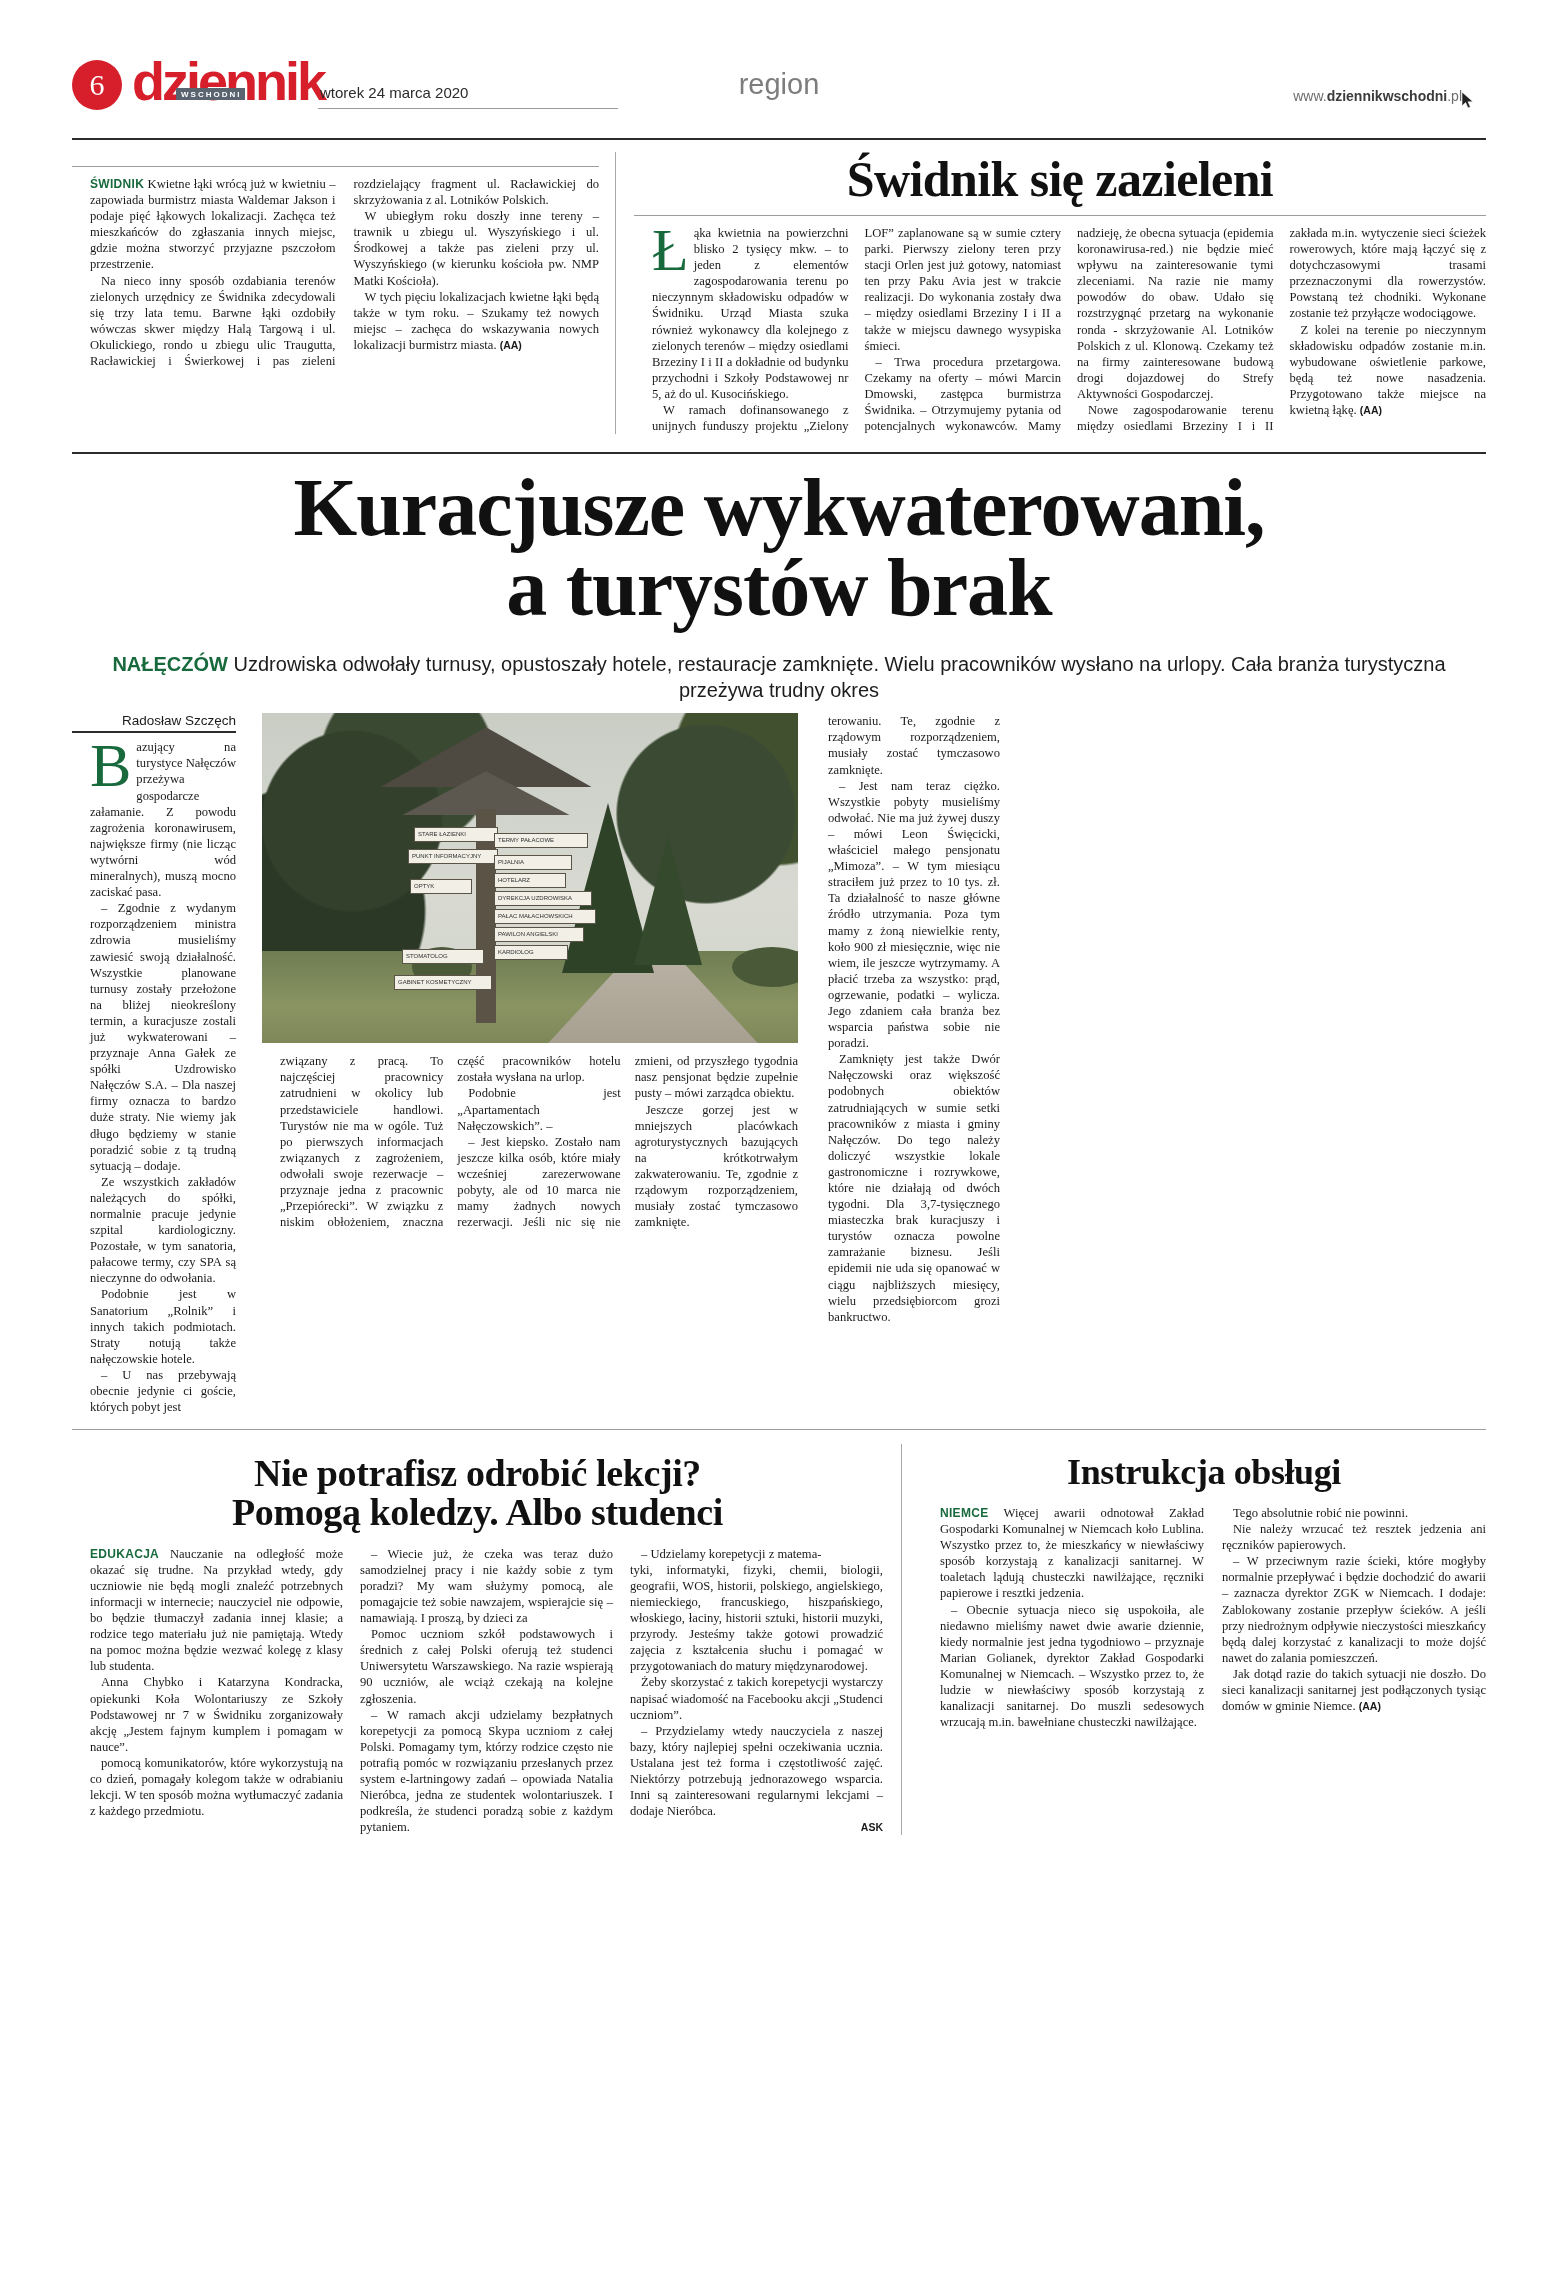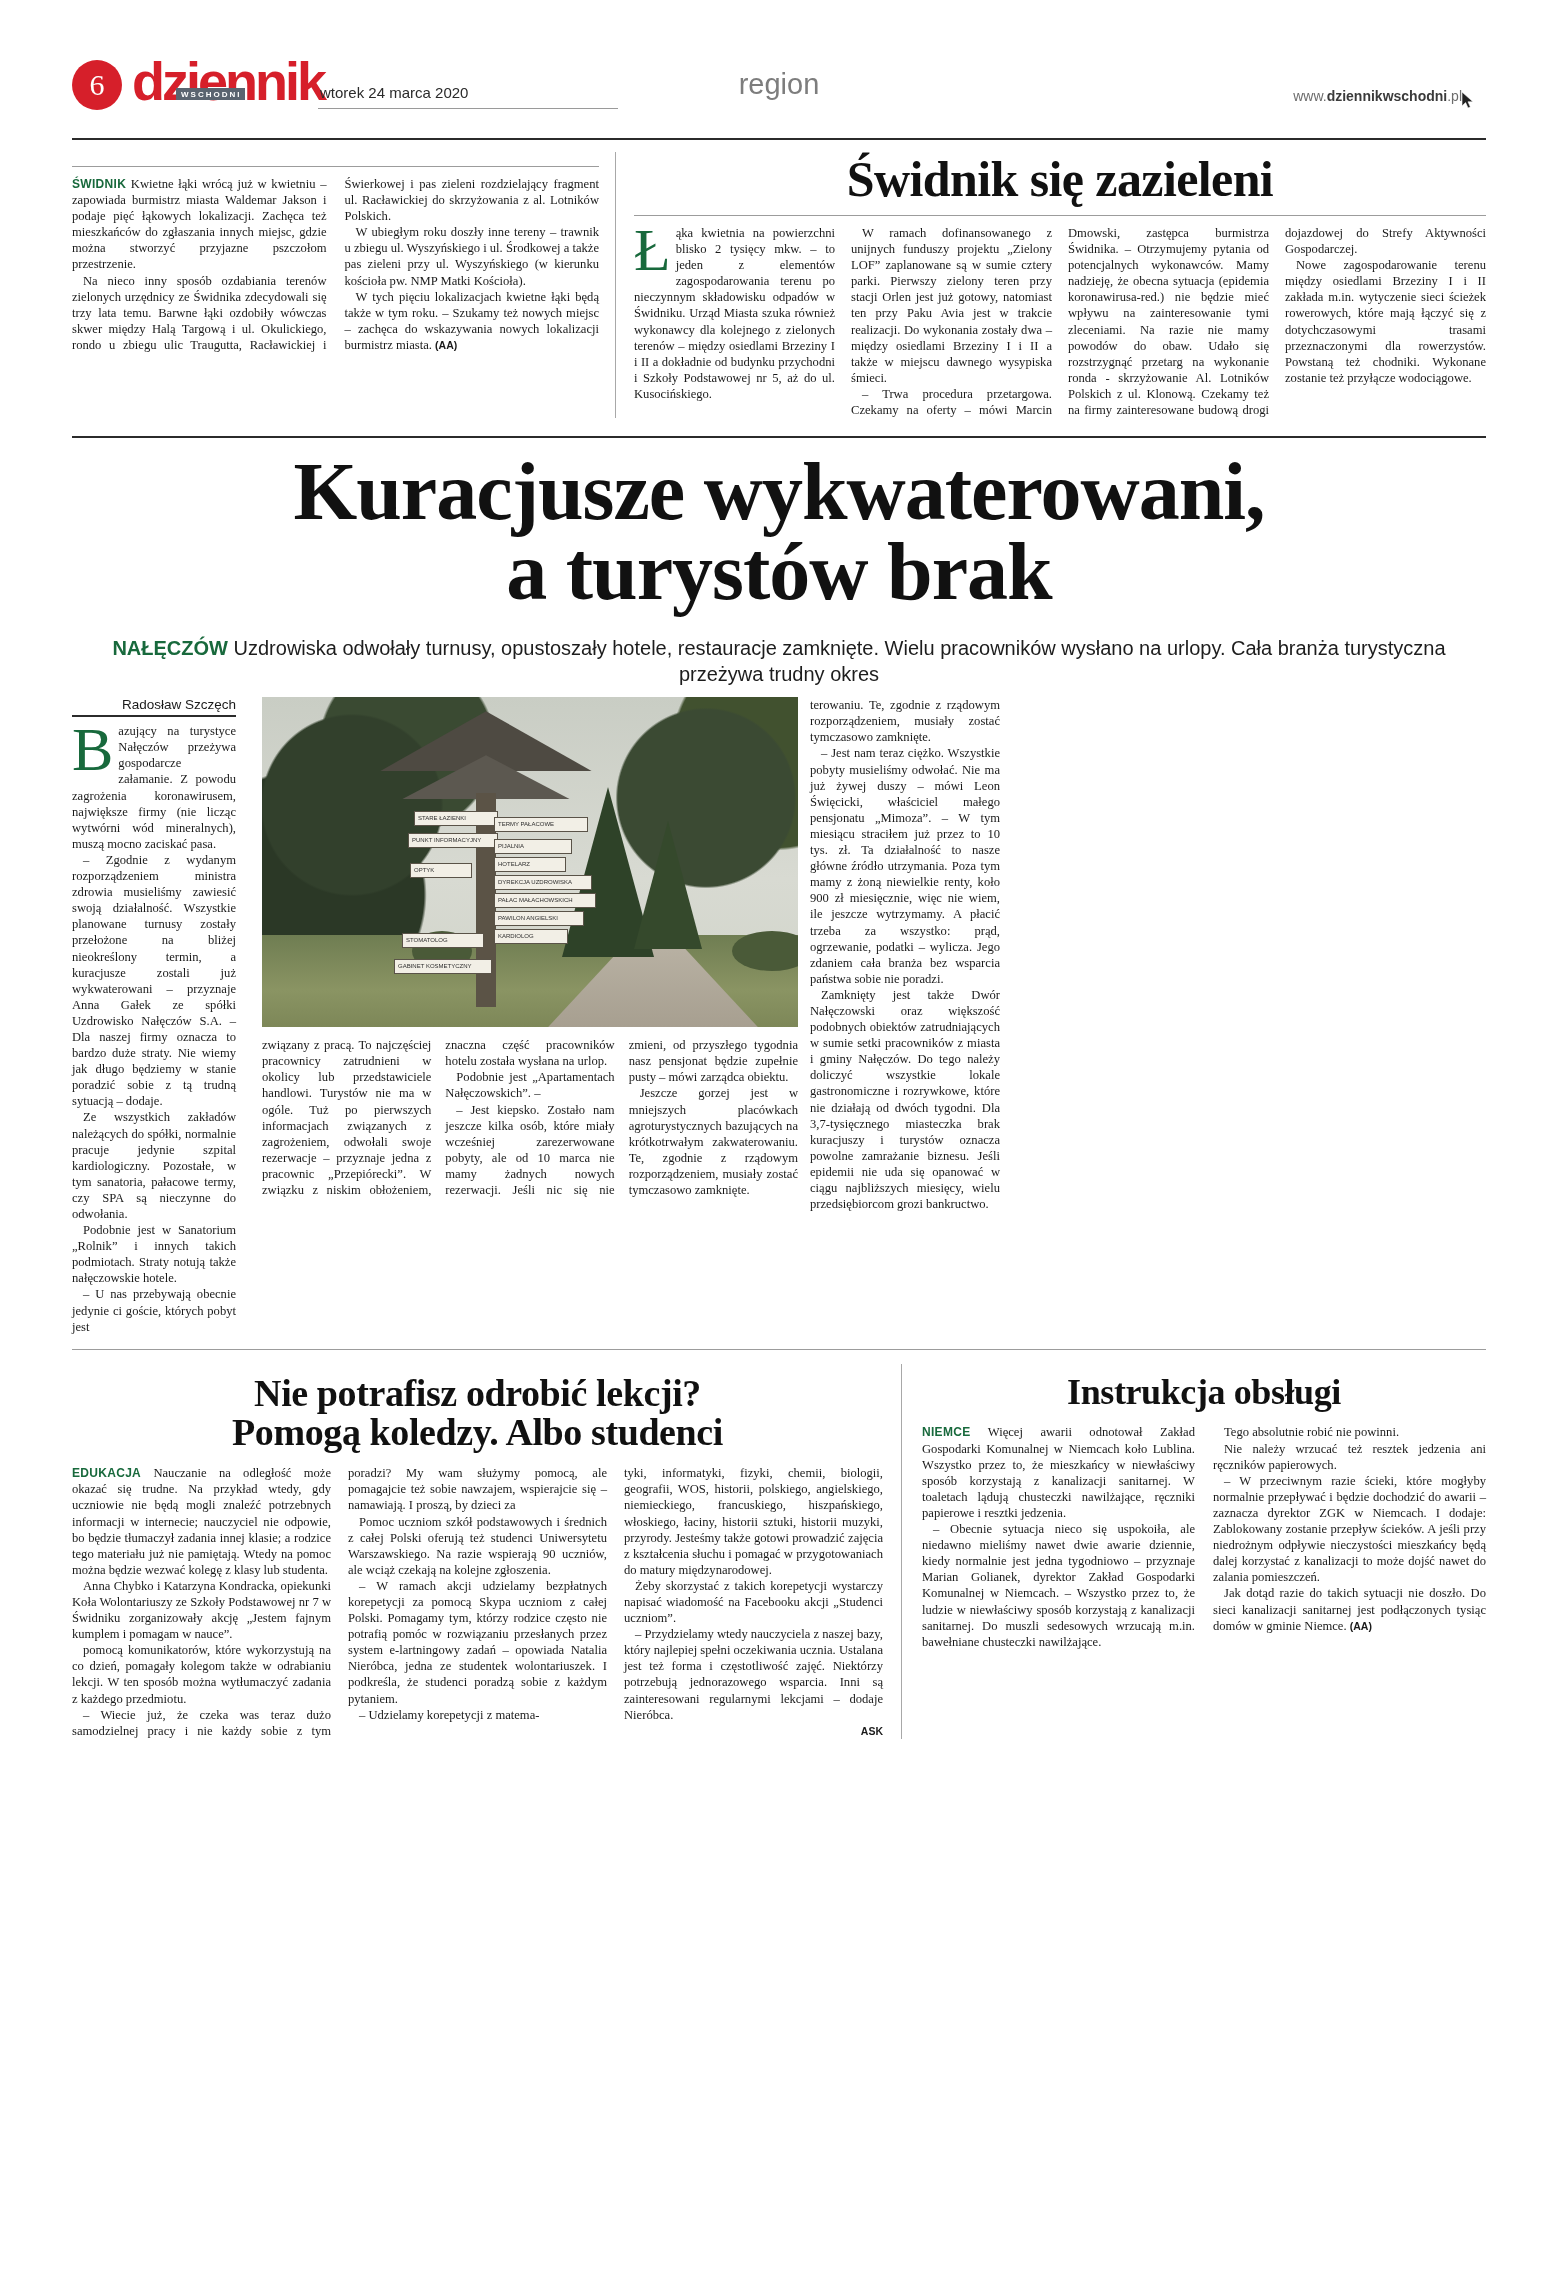--- a/index.html
+++ b/index.html
@@ -21,21 +21,21 @@
   .date-rule{position:absolute;left:246px;top:46px;width:300px;border-top:1px solid #9a9a9a;}
   .section-name{position:absolute;left:50%;transform:translateX(-50%);top:6px;
     font-family:"Liberation Sans",sans-serif;font-size:29px;color:#7d7d7d;font-weight:300;}
   .site-url{position:absolute;right:24px;top:26px;font-family:"Liberation Sans",sans-serif;
     font-size:14px;color:#6d6d6d;}
   .site-url b{color:#3b3b3b;}
   .cursor-arrow{position:absolute;right:8px;top:30px;width:16px;height:18px;}
   .masthead-rule{position:absolute;left:0;right:0;bottom:0;border-top:2px solid #2b2b2b;}
   .hr-thin{border-top:1px solid #9c9c9c;}
   .body-txt{font-family:"Liberation Serif",serif;font-size:12.6px;line-height:16.1px;
-    text-align:justify;hyphens:auto;-webkit-hyphens:auto;}
+    text-align:justify;hyphens:auto;margin-left:18px;-webkit-hyphens:auto;}
   .body-txt p{margin:0;text-indent:11px;}
   .body-txt p.noind{text-indent:0;}
   .kicker{font-family:"Liberation Sans",sans-serif;font-weight:bold;font-size:12px;color:#18693c;
     letter-spacing:.3px;}
   .sig{font-family:"Liberation Sans",sans-serif;font-weight:bold;font-size:10.5px;}
 
   
   .hl-serif{font-family:"Liberation Serif",serif;font-weight:bold;color:#111;line-height:1.02;
     text-align:center;}
 
@@ -145,20 +145,21 @@
     </div>
 
     <div class="topright">
       <div class="hl-serif hl-swidnik">Świdnik się zazieleni</div>
       <div class="rule-under-swidnik"></div>
       <div class="body-txt fourcol">
         <p class="noind"><span class="dropcap dc-L">Ł</span><span>ąka kwietnia na powierzchni blisko 2 tysięcy mkw. – to jeden z elementów zagospodarowania terenu po nieczynnym składowisku odpadów w Świdniku. Urząd Miasta szuka również wykonawcy dla kolejnego z zielonych terenów – między osiedlami Brzeziny I i II a dokładnie od budynku przychodni i Szkoły Podstawowej nr 5, aż do ul. Kusocińskiego.</span></p>
         <p>W ramach dofinansowanego z unijnych funduszy projektu „Zielony LOF” zaplanowane są w sumie cztery parki. Pierwszy zielony teren przy stacji Orlen jest już gotowy, natomiast ten przy Paku Avia jest w trakcie realizacji. Do wykonania zostały dwa – między osiedlami Brzeziny I i II a także w miejscu dawnego wysypiska śmieci.</p>
         <p>– Trwa procedura przetargowa. Czekamy na oferty – mówi Marcin Dmowski, zastępca burmistrza Świdnika. – Otrzymujemy pytania od potencjalnych wykonawców. Mamy nadzieję, że obecna sytuacja (epidemia koronawirusa-red.) nie będzie mieć wpływu na zainteresowanie tymi zleceniami. Na razie nie mamy powodów do obaw. Udało się rozstrzygnąć przetarg na wykonanie ronda - skrzyżowanie Al. Lotników Polskich z ul. Klonową. Czekamy też na firmy zainteresowane budową drogi dojazdowej do Strefy Aktywności Gospodarczej.</p>
         <p>Nowe zagospodarowanie terenu między osiedlami Brzeziny I i II zakłada m.in. wytyczenie sieci ścieżek rowerowych, które mają łączyć się z dotychczasowymi trasami przeznaczonymi dla rowerzystów. Powstaną też chodniki. Wykonane zostanie też przyłącze wodociągowe.</p>
+        <p><span>Z kolei na terenie po nieczynnym składowisku odpadów zostanie m.in. wybudowane oświetlenie parkowe, będą też nowe nasadzenia. Przygotowano także miejsce na kwietną łąkę.</span> <span class="sig">(AA)</span></p>
       </div>
     </div>
   </div>
 
   <div class="feature">
     <div class="feat-rule-top"></div>
     <div class="hl-serif hl-main">
       <div>Kuracjusze wykwaterowani,</div>
       <div>a turystów brak</div>
     </div>

